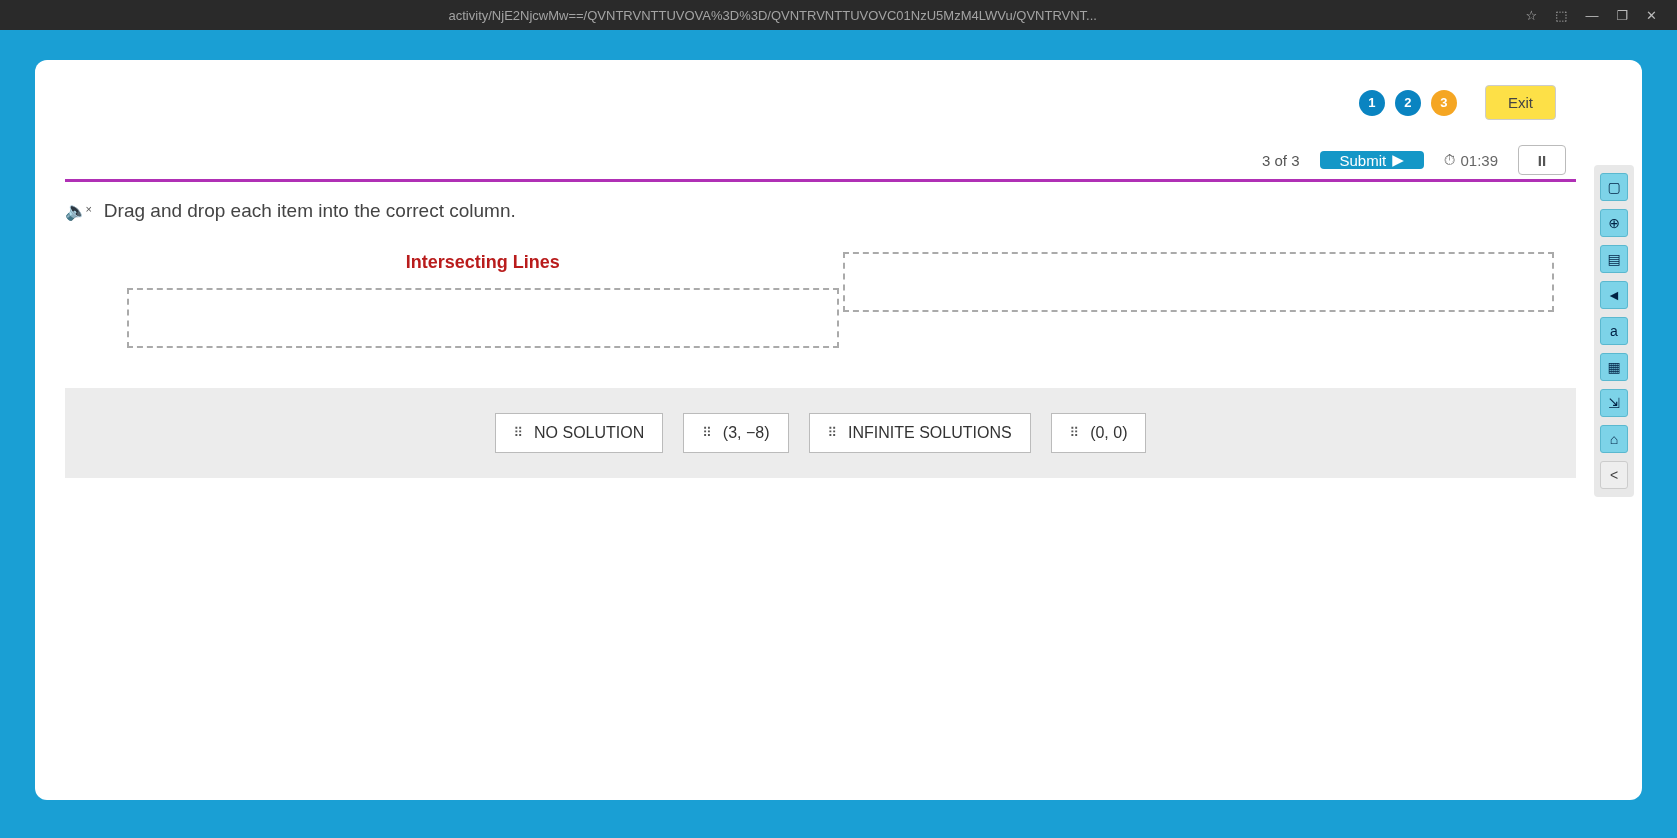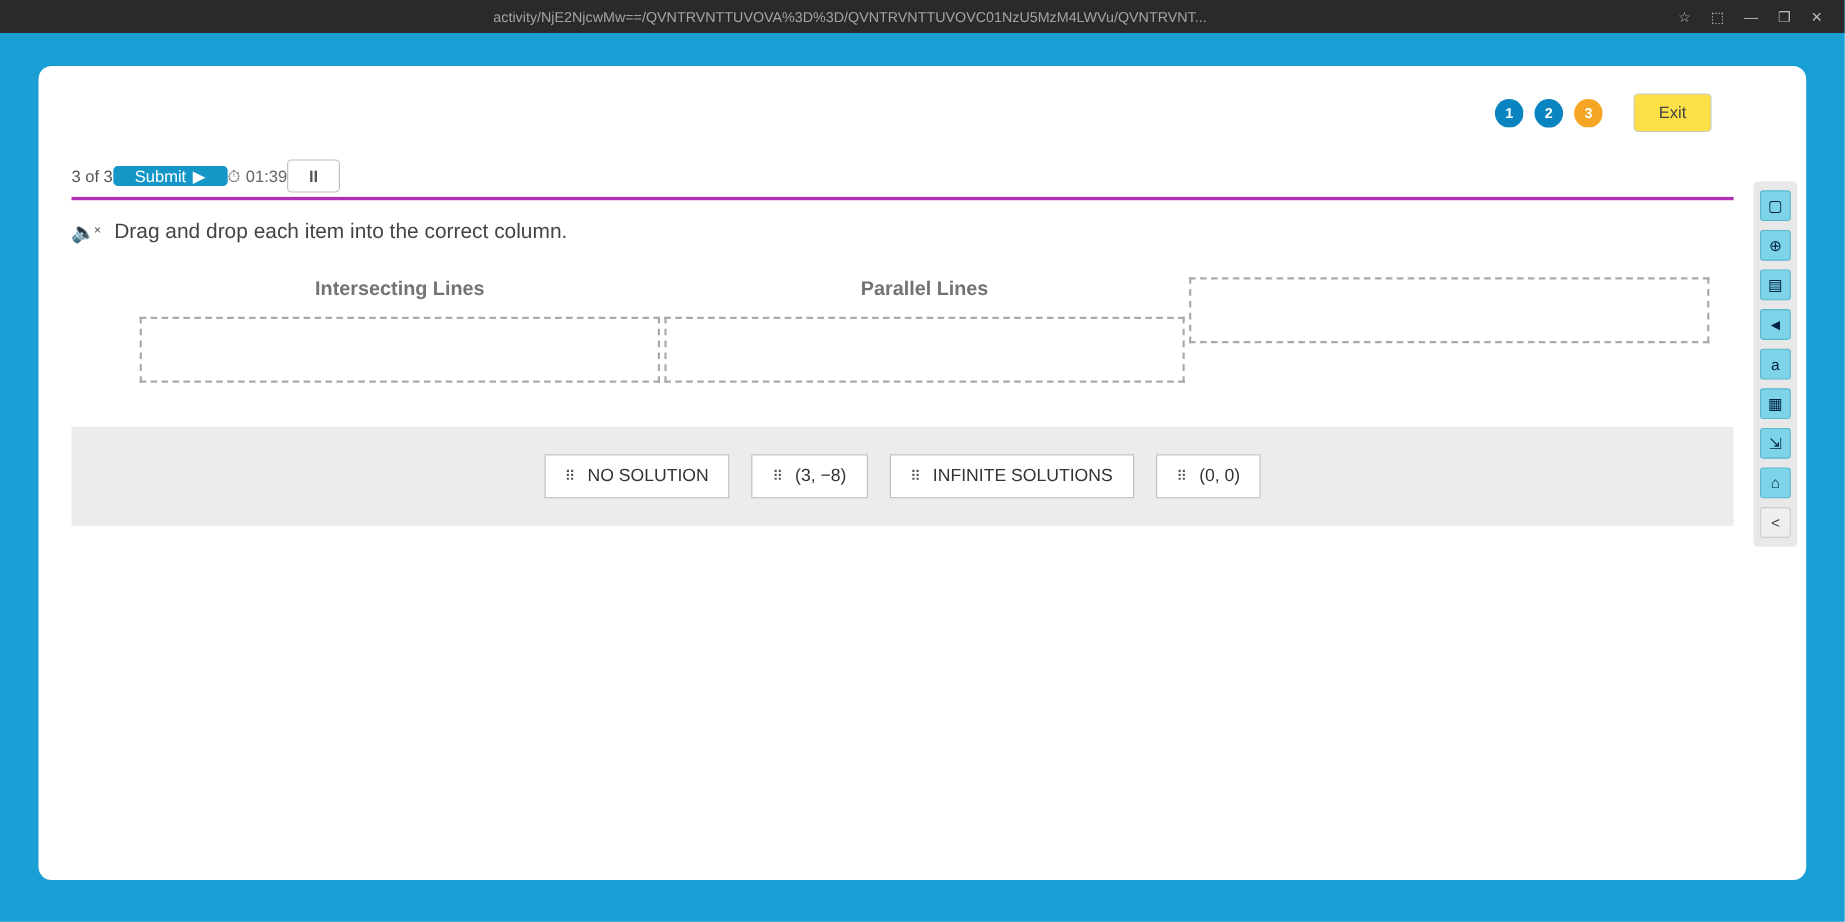--- a/index.html
+++ b/index.html
@@ -56,21 +56,23 @@
     padding: 8px 22px;
     border: 1px solid #ccc;
     border-radius: 4px;
     background: #fde047;
     color: #444;
     font-size: 15px;
     cursor: pointer;
   }
   .status-row {
     display: flex;
-    align-items: center;
+    justify-content: flex-end;
+    align-items: center;
+    gap: 20px;
     padding-right: 10px;
     margin-bottom: 4px;
     color: #555;
     font-size: 15px;
   }
   .submit-btn {
     background: #1497c7;
     color: #fff;
     border: none;
     border-radius: 4px;
@@ -102,21 +104,21 @@
   .sound-x { font-size:11px; color:#555; position:relative; top:-4px; left:-2px;}
   .columns-area {
     display: flex;
     gap: 0;
     margin-bottom: 40px;
     padding: 0 20px 0 60px;
   }
   .col-block { flex: 1; text-align: center; }
   .col-header {
     font-weight: bold;
-    color: #737373;
+    color: #b91c1c;
     font-size: 18px;
     margin-bottom: 15px;
   }
   .drop-zone {
     border: 2px dashed #aaa;
     min-height: 60px;
     margin: 0 2px;
   }
   .chips-bar {
     background: #ececec;
@@ -207,24 +209,20 @@
     <div class="instruct-row">
       <span class="sound-icon">
         <span>🔈</span><span class="sound-x">×</span>
       </span>
       <span>Drag and drop each item into the correct column.</span>
     </div>
 
     <div class="columns-area">
       <div class="col-block">
         <div class="col-header">Intersecting Lines</div>
-        <div class="drop-zone"></div>
-      </div>
-      <div class="col-block">
-        <div class="col-header">Parallel Lines</div>
         <div class="drop-zone"></div>
       </div>
       <div class="col-block">
         <div class="drop-zone"></div>
       </div>
     </div>
 
     <div class="chips-bar">
       <div class="chip">
         <span class="drag-handle">⠿</span>

